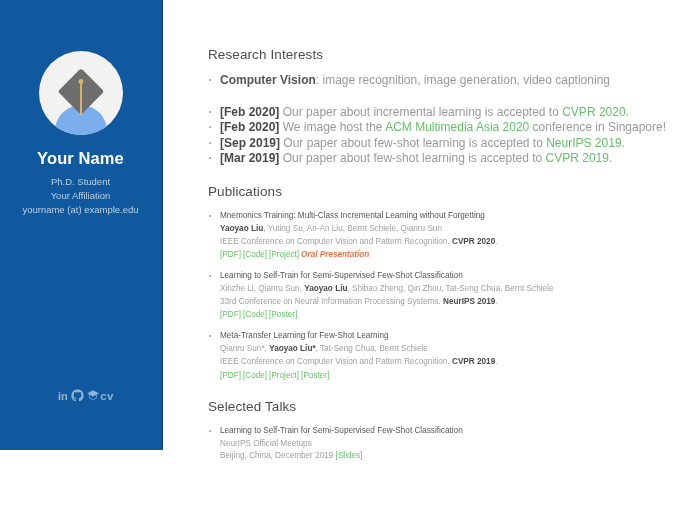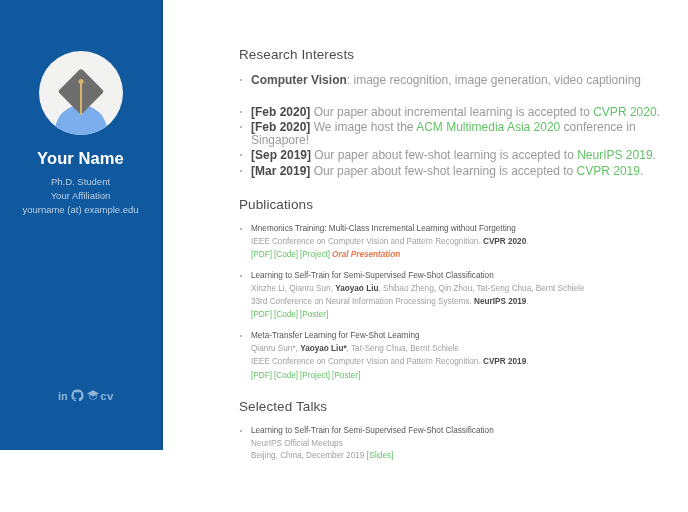--- a/index.html
+++ b/index.html
@@ -91,21 +91,21 @@
     display: flex; align-items: center; justify-content: center;
     width: 15px; height: 15px;
     cursor: pointer;
   }
   .soc svg { display: block; }
   .soc-cv { font-size: 11.5px; letter-spacing: .3px; width: auto; }
 
   
   .main {
     flex: 1;
-    padding: 47px 0 0 76px;
+    padding: 47px 0 0 45px;
     background: #ffffff;
   }
   h2.section {
     font-size: 13.5px;
     font-weight: normal;
     color: #4d4d4d;
     letter-spacing: .1px;
     margin-bottom: 12px;
   }
   .sec { margin-bottom: 19px; }
@@ -228,20 +228,23 @@
       </ul>
     </section>
 
     <section class="sec">
       <h2 class="section">Publications</h2>
       <ul class="pubs">
 
         <li>
           <div class="pub-title">Mnemonics Training: Multi-Class Incremental Learning without Forgetting</div>
           <div class="pub-line">
+            <span class="bdark">Yaoyao Liu</span><span>, Yuting Su, An-An Liu, Bernt Schiele, Qianru Sun</span>
+          </div>
+          <div class="pub-line">
             <span>IEEE Conference on Computer Vision and Pattern Recognition. </span><span class="bdark">CVPR 2020</span><span>.</span>
           </div>
           <div class="links">
             <a class="g">[PDF]</a><a class="g">[Code]</a><a class="g">[Project]</a><span class="oral">Oral Presentation</span>
           </div>
         </li>
 
         <li>
           <div class="pub-title">Learning to Self-Train for Semi-Supervised Few-Shot Classification</div>
           <div class="pub-line">

